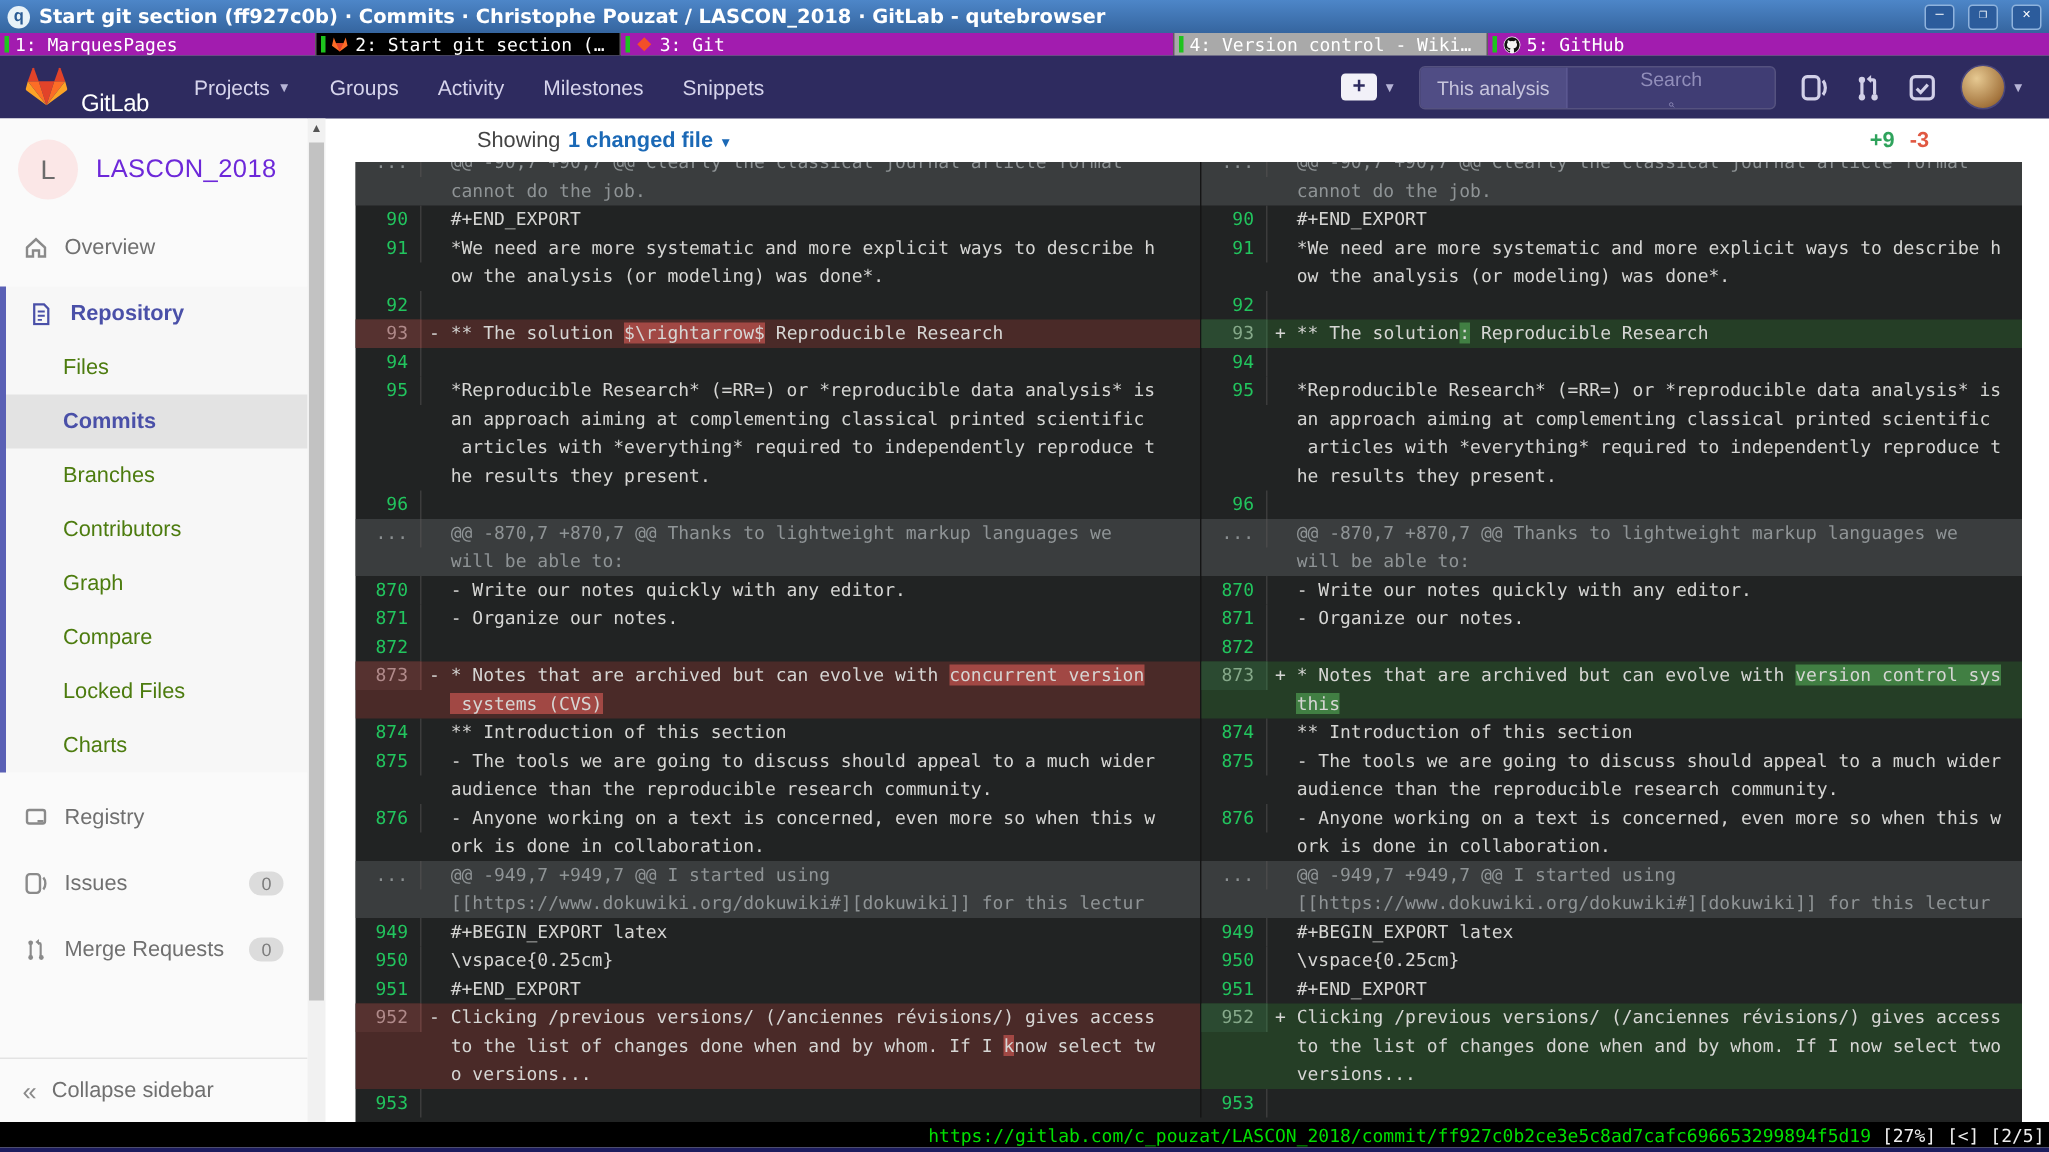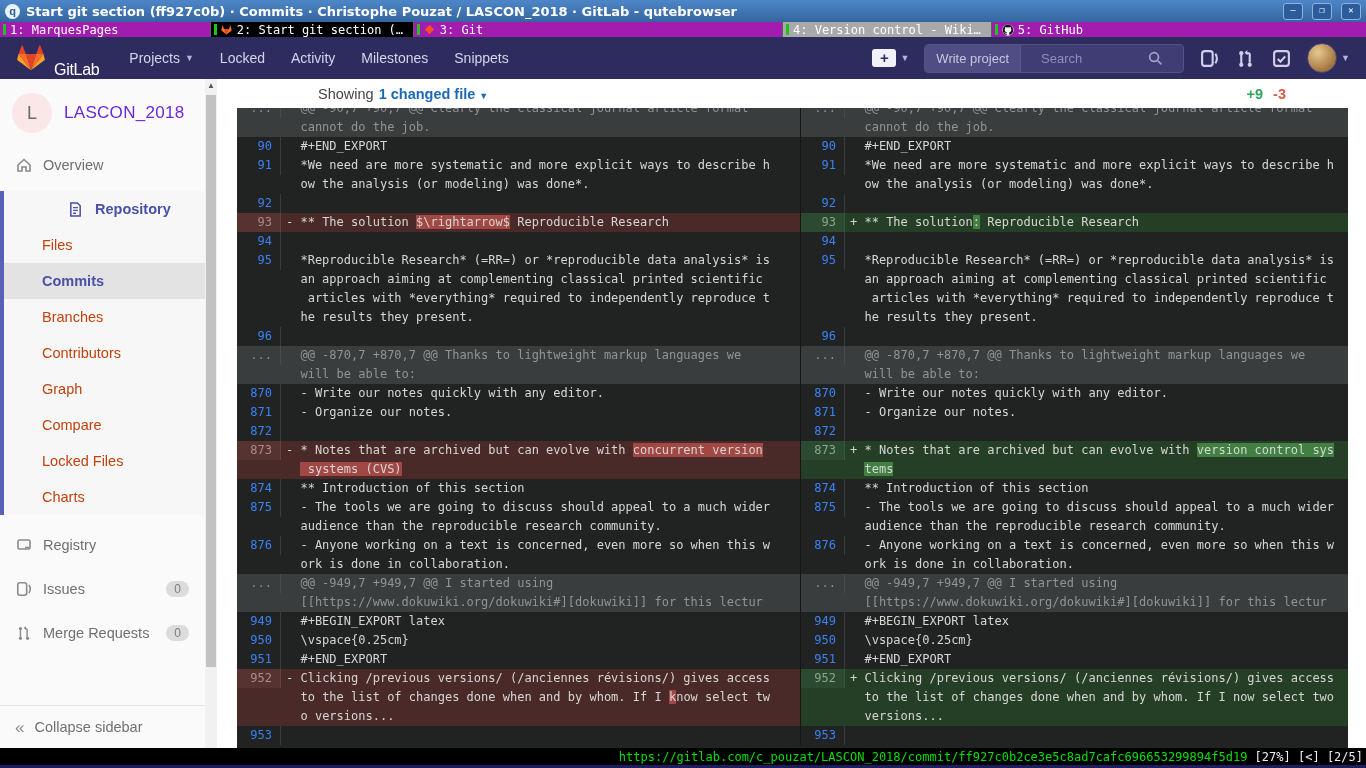--- a/index.html
+++ b/index.html
@@ -37,40 +37,40 @@
   .navlink{color:#d6d4ec;font-size:14px;text-decoration:none;display:flex;align-items:center;gap:5px;}
   .caret{font-size:9px;color:#b6b4d6;}
   .nav-right{margin-left:auto;display:flex;align-items:center;gap:15px;}
   .plus-btn{display:flex;align-items:center;gap:4px;}
   .plus-sq{width:24px;height:18px;background:#f2f1f8;border-radius:3px;color:#2e2b5f;
     font-weight:bold;font-size:15px;line-height:17px;text-align:center;}
   .scope-search{display:flex;align-items:stretch;height:27px;border-radius:4px;overflow:hidden;
     background:#403d74;border:1px solid #55527f;}
   .scope{background:#504d85;color:#c7c5dd;font-size:13px;display:flex;align-items:center;
     padding:0 11px;border-right:1px solid #5a5790;}
-  .searchbox{display:flex;align-items:center;width:122px;padding:0 20px;gap:8px;}
+  .searchbox{display:flex;align-items:center;width:122px;padding:0 8px;gap:8px;flex-direction:column;}
   .searchbox .ph{color:#918eba;font-size:13px;flex:1;}
   .nav-ico{width:21px;height:21px;display:flex;align-items:center;justify-content:center;}
   .avatar-wrap{display:flex;align-items:center;gap:4px;}
   .avatar{width:28px;height:28px;border-radius:50%;
     background:radial-gradient(circle at 35% 30%,#e6c992,#a5763f 70%,#6e4a22);border:1px solid #4a477c;}
 
   
   .sidebar{position:absolute;left:0;top:79px;width:205px;height:669px;background:#fafafa;}
   .proj{display:flex;align-items:center;gap:12px;padding:14px 0 14px 12px;}
   .proj-avatar{width:40px;height:40px;border-radius:50%;background:#fbe7e7;color:#6b6b6b;
     font-size:18px;display:flex;align-items:center;justify-content:center;}
   .proj-name{font-size:17px;color:#6d28d9;letter-spacing:.3px;}
   .sb-item{height:36px;display:flex;align-items:center;gap:11px;padding-left:15px;
     color:#707070;font-size:14.5px;}
   .sb-item .ico{width:17px;height:17px;flex:none;display:flex;align-items:center;justify-content:center;}
   .sb-sec{border-left:4px solid #5a60b5;background:#f7f7f7;margin-top:8px;}
-  .sb-sec .sb-item{margin-left:48px;}
+  .sb-sec .sb-item{}
   .sb-head{color:#4a50a8;font-weight:bold;}
-  .sb-sub{height:36px;display:flex;align-items:center;padding-left:38px;color:#c2410c;font-size:14.5px;}
+  .sb-sub{height:36px;display:flex;align-items:center;padding-left:38px;color:#4d7c0f;font-size:14.5px;}
   .sb-sub.active{background:#e3e3e3;color:#4a50a8;font-weight:bold;}
   .badge{margin-left:auto;margin-right:16px;background:#dcdcdc;color:#7c7c7c;font-size:12px;
     border-radius:9px;padding:1px 8px;}
   .sb-bottom{position:absolute;left:0;bottom:0;width:205px;height:43px;border-top:1px solid #e3e3e3;
     background:#fafafa;display:flex;align-items:center;gap:10px;padding-left:15px;box-sizing:border-box;
     color:#707070;font-size:14.5px;}
   .collapse-ico{font-size:17px;color:#8a8a8a;line-height:1;}
   .sb-scroll{position:absolute;left:205px;top:79px;width:12px;height:669px;background:#f1f1f1;}
   .sb-scroll .arrow{position:absolute;top:2px;left:0;width:12px;text-align:center;font-size:8px;color:#555;}
   .sb-scroll .thumb{position:absolute;left:1px;top:16px;width:10px;height:572px;background:#c2c2c2;}
@@ -86,21 +86,21 @@
 
   
   .diff{position:absolute;left:237px;top:108px;width:1111px;height:640px;overflow:hidden;
     background:#212323;font-family:"DejaVu Sans Mono",monospace;font-size:12px;line-height:19px;
     color:#d6d6d4;}
   .diff-inner{margin-top:-9px;display:flex;}
   .pane{width:563px;flex:none;}
   .pane.right{width:548px;border-left:1px solid #151515;}
   .drow{display:flex;align-items:flex-start;}
   .gutter{width:44px;flex:none;text-align:right;padding-right:8px;box-sizing:border-box;
-    color:#3b82f6;border-right:1px solid #3c3c3c;}
+    color:#22c55e;border-right:1px solid #3c3c3c;}
   .code{flex:1;overflow:hidden;padding-left:5px;}
   .cline{white-space:pre;height:19px;}
   .r-hunk{background:#3a3d3e;color:#8f9496;}
   .r-hunk .gutter{color:#8a8f91;border-right-color:#4a4a4a;}
   .r-del{background:#4a2a28;}
   .r-del .gutter{background:#563230;color:#b08a8a;border-right-color:#6a403e;}
   .r-add{background:#253e26;}
   .r-add .gutter{background:#2b4a31;color:#86a98a;border-right-color:#3a5a40;}
   .hl-del{background:#a14844;}
   .hl-add{background:#417f43;}
@@ -178,39 +178,39 @@
       <path fill="#e24329" d="M34 13h-9.3l4-11.1a.7.7 0 0 1 1.3 0z"></path>
     </svg>
     <span class="brand-name">GitLab</span>
   </div>
   <div class="navlinks">
     <a class="navlink">
         <span>Projects</span>
         <span class="caret">▼</span>
       </a>
     <a class="navlink">
-        <span>Locked</span>
+        <span>Groups</span>
       </a>
     <a class="navlink">
         <span>Activity</span>
       </a>
     <a class="navlink">
         <span>Milestones</span>
       </a>
     <a class="navlink">
         <span>Snippets</span>
       </a>
   </div>
   <div class="nav-right">
     <div class="plus-btn">
       <span class="plus-sq">+</span>
       <span class="caret">▼</span>
     </div>
     <div class="scope-search">
-      <span class="scope">Write project</span>
+      <span class="scope">This analysis</span>
       <div class="searchbox">
         <span class="ph">Search</span>
         <svg width="15" height="15" viewBox="0 0 16 16">
           <circle cx="6.5" cy="6.5" r="4.7" stroke="#a5a3cc" stroke-width="1.8" fill="none"></circle>
           <line x1="10.4" y1="10.4" x2="14.3" y2="14.3" stroke="#a5a3cc" stroke-width="1.8"></line>
         </svg>
       </div>
     </div>
     <span class="nav-ico">
       <svg viewBox="0 0 18 18" width="19" height="19">
@@ -555,21 +555,21 @@
         <div class="drow r-ctx">
           <div class="gutter">872</div>
           <div class="code">
             <div class="cline"><span>  </span></div>
           </div>
         </div>
         <div class="drow r-add">
           <div class="gutter">873</div>
           <div class="code">
             <div class="cline"><span>+ </span><span>* Notes that are archived but can evolve with </span><span class="hl-add">version control sys</span></div>
-            <div class="cline"><span>  </span><span class="hl-add">tems</span></div>
+            <div class="cline"><span>  </span><span class="hl-add">this</span></div>
           </div>
         </div>
         <div class="drow r-ctx">
           <div class="gutter">874</div>
           <div class="code">
             <div class="cline"><span>  ** Introduction of this section</span></div>
           </div>
         </div>
         <div class="drow r-ctx">
           <div class="gutter">875</div>

